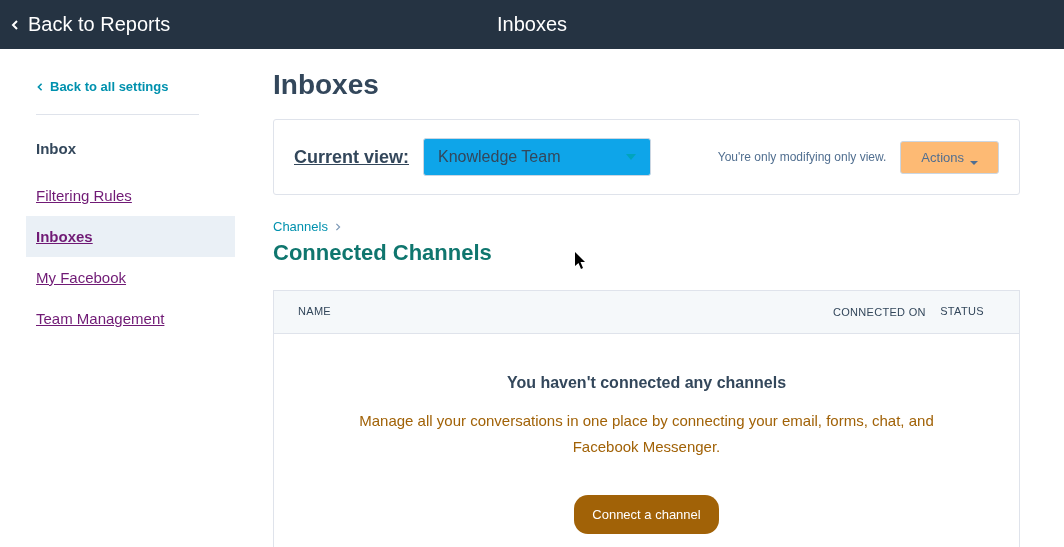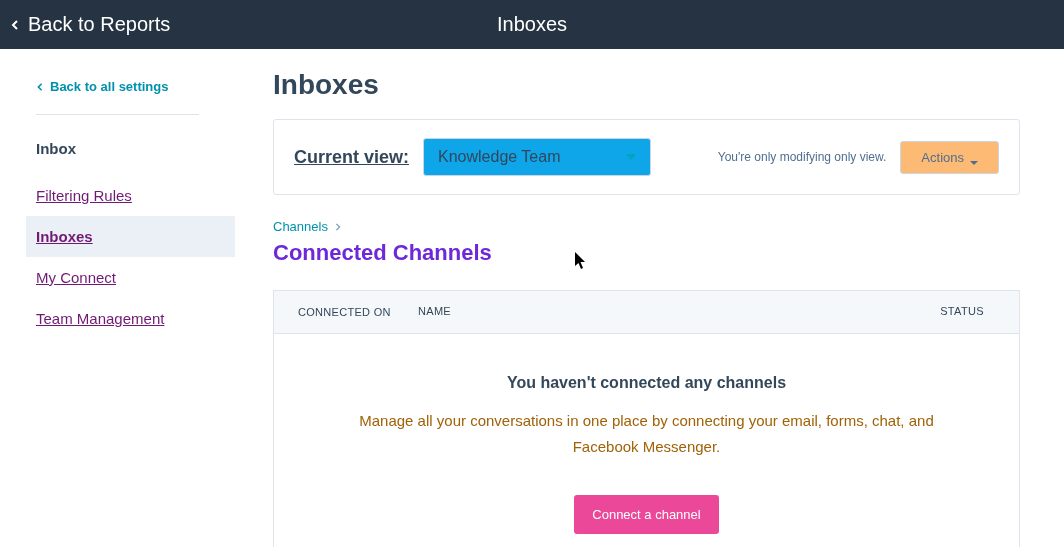--- a/index.html
+++ b/index.html
@@ -28,33 +28,33 @@
     .view-select { border: 1px solid #cbd6e2; border-radius: 3px; background: #0ea5e9; display: flex; align-items: center; justify-content: space-between; padding: 9px 14px; width: 228px; cursor: pointer; }
     .view-select-text { color: #33475b; font-size: 16px; }
     .caret-down { width: 0; height: 0; border-left: 5px solid transparent; border-right: 5px solid transparent; border-top: 6px solid #00a4bd; }
     .view-spacer { flex: 1; }
     .view-note { font-size: 12px; color: #516f90; margin-right: 14px; }
     .actions-btn { border: 1px solid #cbd6e2; border-radius: 3px; background: #fdba74; color: #506e91; padding: 8px 20px; font-size: 13px; cursor: pointer; display: flex; align-items: flex-end; }
     .actions-btn .caret-sm { width: 0; height: 0; border-left: 4px solid transparent; border-right: 4px solid transparent; border-top: 4px solid #506e91; margin-left: 6px; }
     
     .breadcrumb { display: flex; align-items: center; font-size: 13px; color: #0091ae; margin-bottom: 6px; cursor: pointer; }
     .breadcrumb-chevron { width: 8px; height: 8px; margin-left: 6px; }
-    .section-title { font-size: 22px; font-weight: 600; color: #6d28d9; margin-bottom: 24px; }
+    .section-title { font-size: 22px; font-weight: 600; color: #0f766e; margin-bottom: 24px; }
     
     .table { border: 1px solid #dfe3eb; border-radius: 0; }
     .table-header { display: flex; background: #f5f8fa; border-bottom: 1px solid #dfe3eb; }
     .th { font-size: 11px; letter-spacing: 0.3px; color: #33475b; font-weight: 500; padding: 14px 0 14px 24px; }
     .th.name { flex: 1; }
     .th.conn { width: 120px; line-height: 1.3; }
     .th.status { width: 90px; text-align: center; padding-left: 0; padding-right: 24px; }
     
     .empty { text-align: center; padding: 40px 80px 36px; }
     .empty-title { font-size: 16px; font-weight: 700; color: #33475b; margin-bottom: 16px; }
     .empty-desc { font-size: 15px; color: #a16207; line-height: 1.7; margin-bottom: 36px; }
-    .connect-btn { background: #ec4899; border: none; color: #fff; font-size: 13px; padding: 12px 18px; border-radius: 3px; cursor: pointer; }
+    .connect-btn { background: #a16207; border: none; color: #fff; font-size: 13px; padding: 12px 18px; border-radius: 14px; cursor: pointer; }
     
     .cursor { position: absolute; left: 575px; top: 252px; pointer-events: none; z-index: 1000; }
   </style>
 </head>
 <body>
 
 <div class="header">
   <div class="back-link">
     <svg class="back-chevron" viewBox="0 0 10 10">
         <path d="M7 1 L3 5 L7 9" stroke="#fff" stroke-width="2" fill="none"></path>
@@ -69,21 +69,21 @@
     <div class="back-settings">
       <svg class="back-settings-chevron" viewBox="0 0 10 10">
           <path d="M7 1 L3 5 L7 9" stroke="#0091ae" stroke-width="2" fill="none"></path>
         </svg>
       <span>Back to all settings</span>
     </div>
     <hr class="divider">
     <div class="section-label">Inbox</div>
     <div class="sidebar-item"><span>Filtering Rules</span></div>
     <div class="sidebar-item active"><span>Inboxes</span></div>
-    <div class="sidebar-item"><span>My Connect</span></div>
+    <div class="sidebar-item"><span>My Facebook</span></div>
     <div class="sidebar-item"><span>Team Management</span></div>
   </div>
 
   <div class="main">
     <div class="page-title">Inboxes</div>
 
     <div class="view-panel">
       <div class="view-label">Current view:</div>
       <div class="view-select">
         <span class="view-select-text">Knowledge Team</span>
@@ -100,22 +100,22 @@
     <div class="breadcrumb">
       <span>Channels</span>
       <svg class="breadcrumb-chevron" viewBox="0 0 10 10">
           <path d="M3 1 L7 5 L3 9" stroke="#7c98b6" stroke-width="1.5" fill="none"></path>
         </svg>
     </div>
     <div class="section-title">Connected Channels</div>
 
     <div class="table">
       <div class="table-header">
+        <div class="th name">NAME</div>
         <div class="th conn">CONNECTED ON</div>
-        <div class="th name">NAME</div>
         <div class="th status">STATUS</div>
       </div>
       <div class="empty">
         <div class="empty-title">You haven't connected any channels</div>
         <div class="empty-desc">Manage all your conversations in one place by connecting your email, forms, chat, and Facebook Messenger.</div>
         <button class="connect-btn">Connect a channel</button>
       </div>
     </div>
   </div>
 </div>

